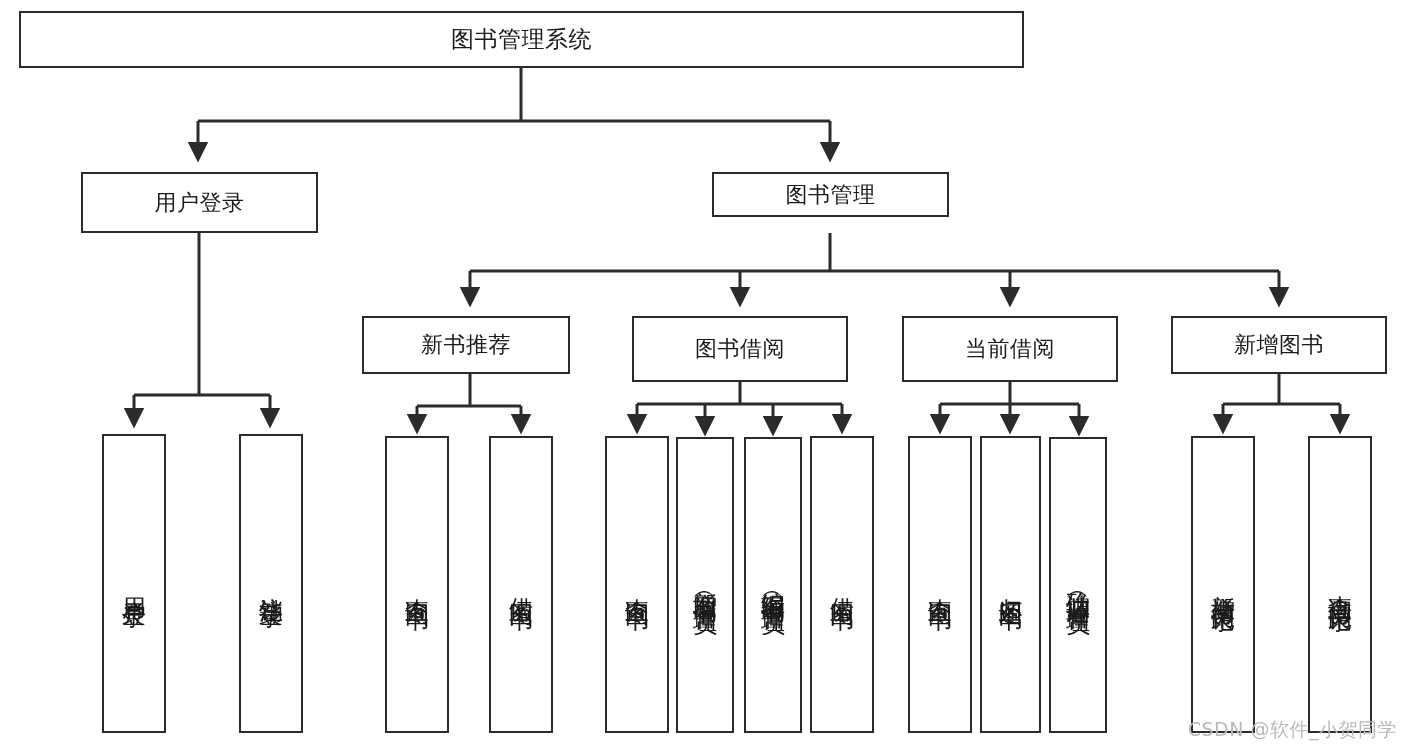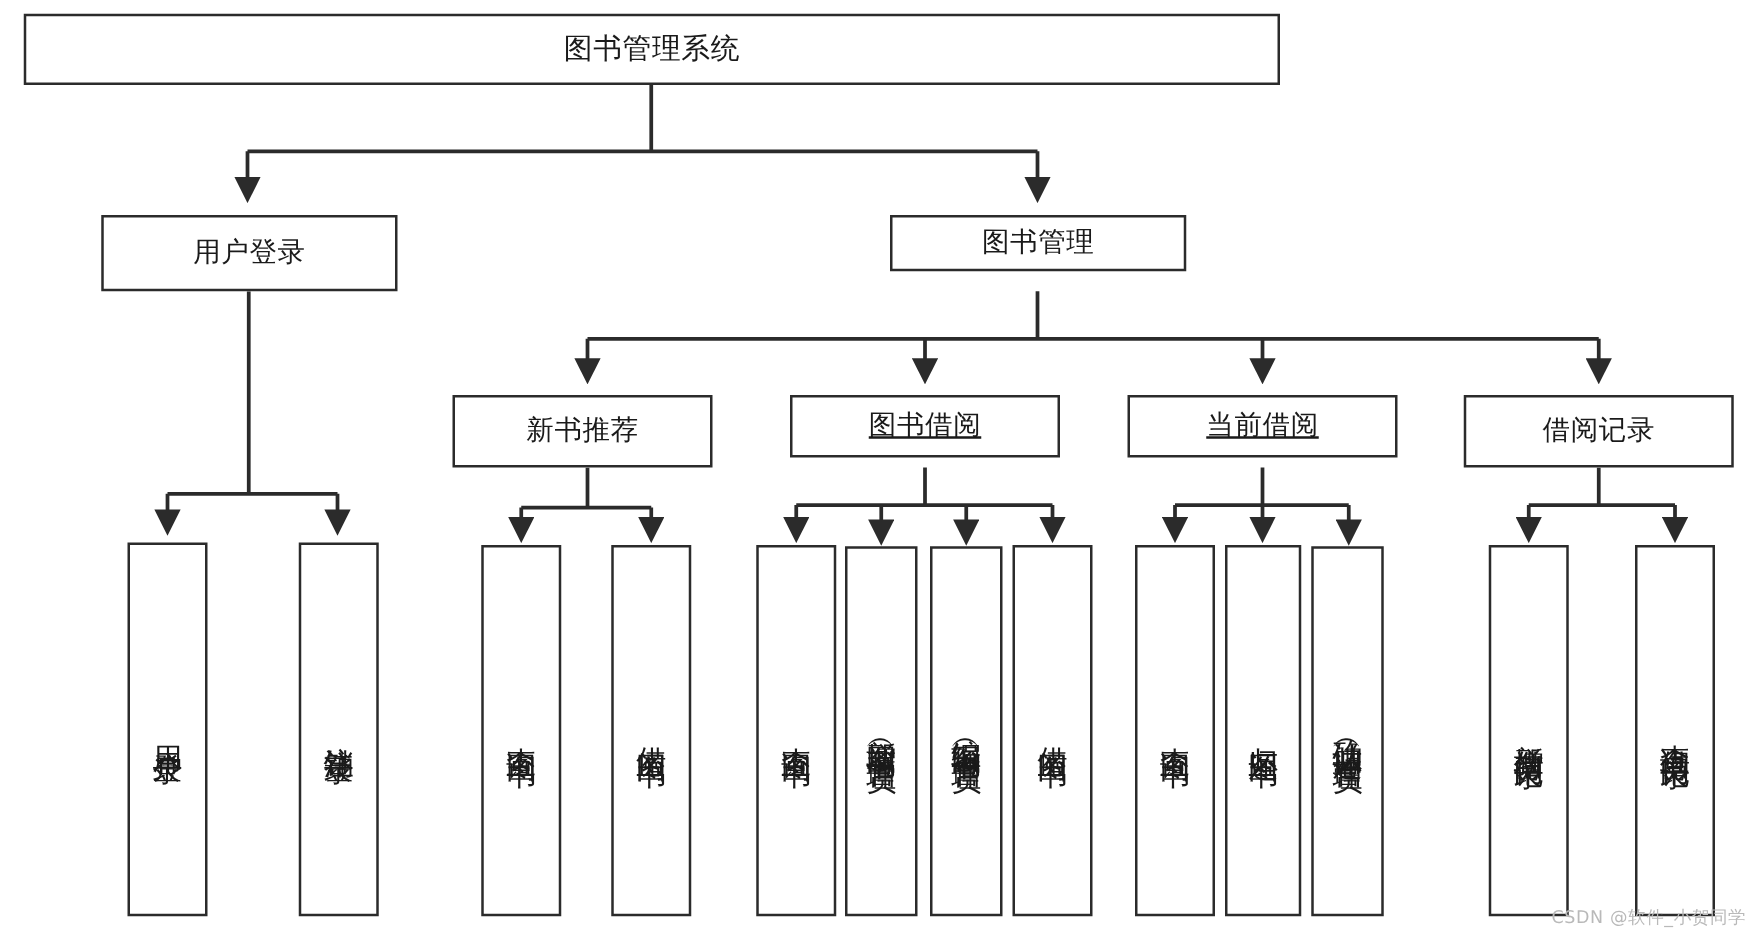--- a/index.html
+++ b/index.html
@@ -55,21 +55,21 @@
     letter-spacing: 3px;
     line-height: 1;
   }
   .node.root .lbl {
     font-size: 23px;
   }
   .watermark {
     position: absolute;
     right: 8px;
     bottom: 4px;
-    font-size: 14px;
+    font-size: 19px;
     color: #b9b9b9;
     white-space: nowrap;
     letter-spacing: 0.5px;
   }
 </style>
 </head>
 <body>
 
 <div id="canvas">
 
@@ -132,30 +132,30 @@
   </div>
 
   <div class="node horiz" style="left:712px; top:172px; width:237px; height:45px;">
     <span class="lbl">图书管理</span>
   </div>
 
   <div class="node horiz" style="left:362px; top:316px; width:208px; height:58px;">
     <span class="lbl">新书推荐</span>
   </div>
 
-  <div class="node horiz" style="left:632px; top:316px; width:216px; height:50px;text-decoration:underline;">
+  <div class="node horiz" style="left:632px; top:316px; width:216px; height:66px;">
     <span class="lbl">图书借阅</span>
   </div>
 
-  <div class="node horiz" style="left:902px; top:316px; width:216px; height:50px;text-decoration:underline;">
+  <div class="node horiz" style="left:902px; top:316px; width:216px; height:66px;">
     <span class="lbl">当前借阅</span>
   </div>
 
   <div class="node horiz" style="left:1171px; top:316px; width:216px; height:58px;">
-    <span class="lbl">借阅记录</span>
+    <span class="lbl">新增图书</span>
   </div>
 
   <div class="node vert" style="left:102px; top:434px; width:64px; height:299px;">
     <span class="lbl">用户登录</span>
   </div>
 
   <div class="node vert" style="left:239px; top:434px; width:64px; height:299px;">
     <span class="lbl">注销登录</span>
   </div>
 

